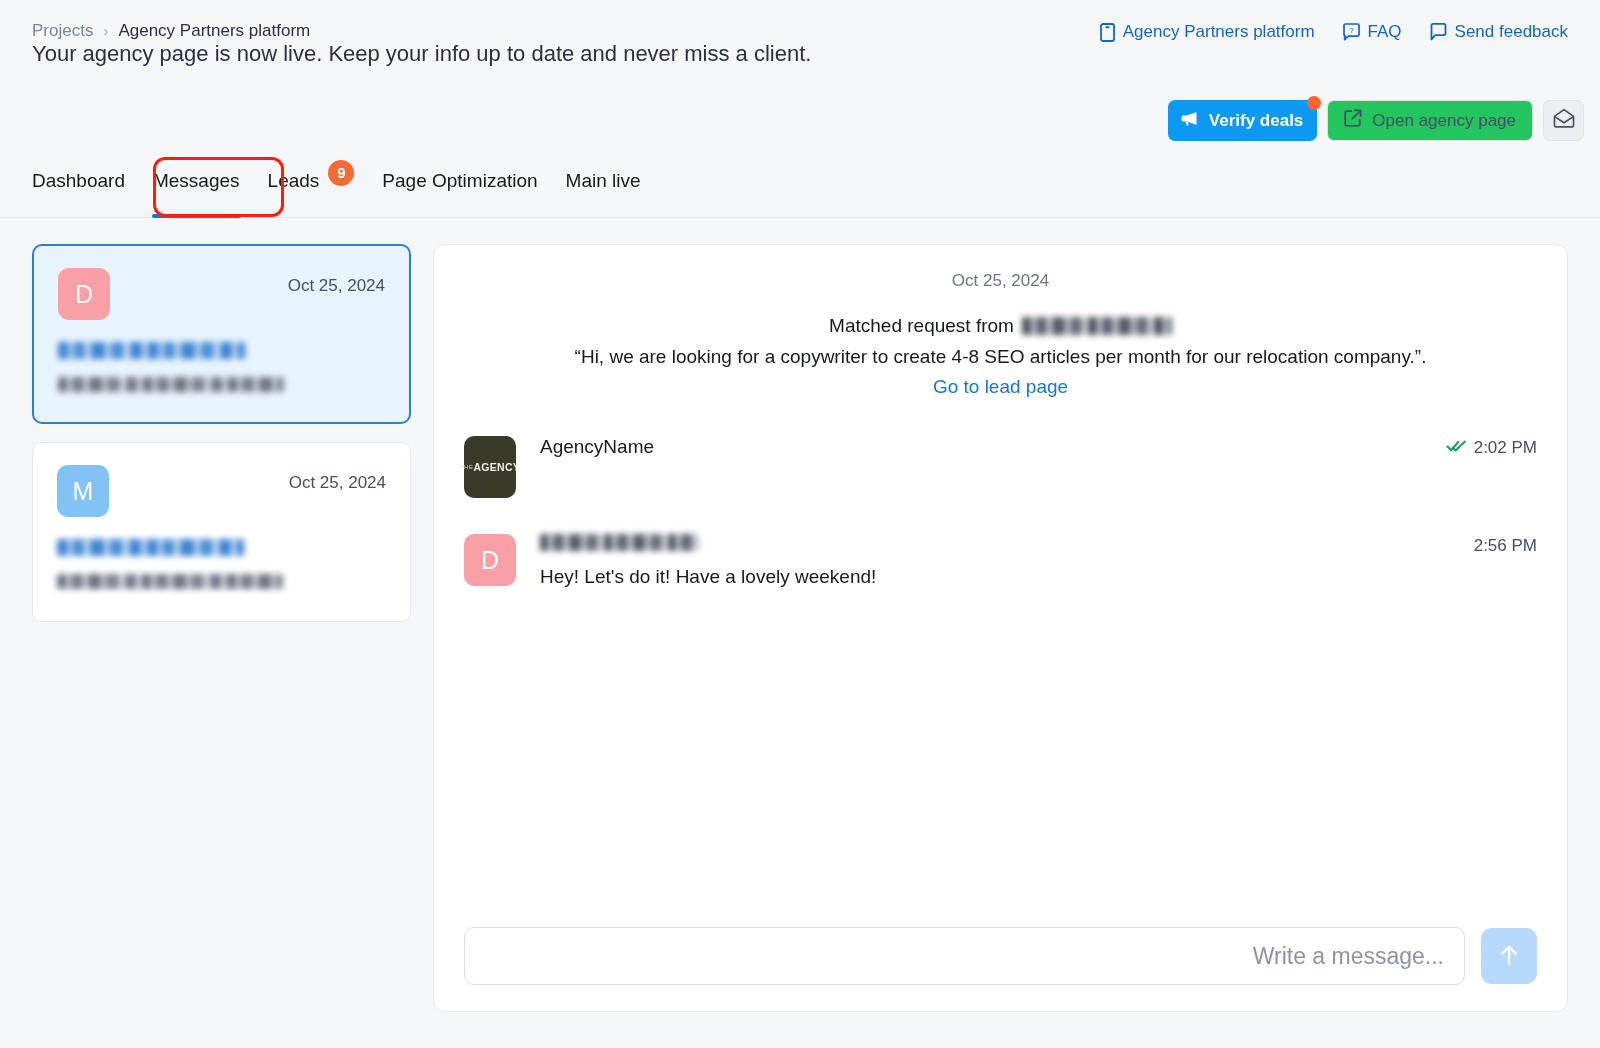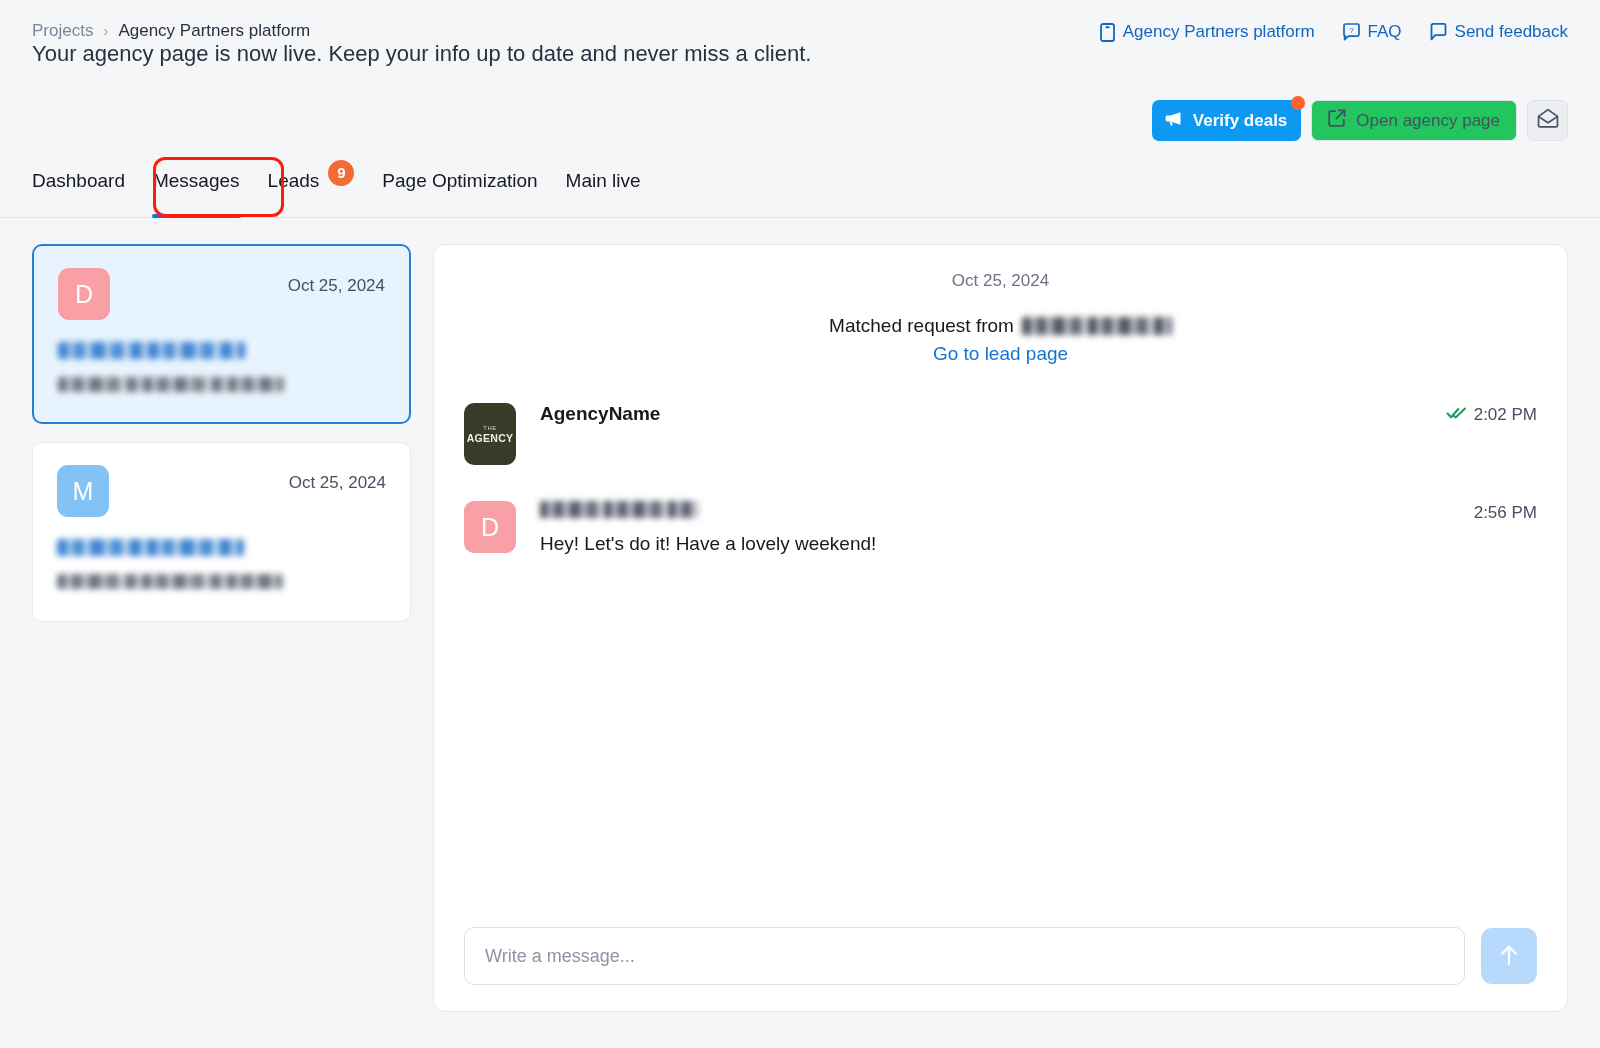--- a/index.html
+++ b/index.html
@@ -66,21 +66,21 @@
     text-decoration: none;
     cursor: pointer;
     white-space: nowrap;
   }
   .hlink svg { display: block; }
 
   
   .header-actions {
     position: absolute;
     top: 100px;
-    right: 32px;
+    right: 16px;
     display: flex;
     align-items: flex-end;
     gap: 10px;
     margin-left: 40px;
   }
   .btn {
     display: inline-flex;
     align-items: center;
     gap: 10px;
     height: 41px;
@@ -302,21 +302,21 @@
     cursor: pointer;
   }
 
   .messages { margin-top: 38px; flex: 1; }
   .msg { display: flex; gap: 24px; margin-bottom: 36px; }
   .msg-avatar {
     flex: 0 0 52px;
     width: 52px; height: 62px;
     border-radius: 10px;
     display: flex;
-    flex-direction: column;
+    flex-direction: row;
     align-items: center;
     justify-content: center;
     color: #fff;
   }
   .msg-avatar.square { height: 52px; }
   .agency-mark {
     font-size: 6px;
     letter-spacing: 0.5px;
     color: #d8d4c4;
     line-height: 8px;
@@ -328,21 +328,21 @@
     color: #efeee6;
     line-height: 12px;
   }
   .msg-body { flex: 1; min-width: 0; }
   .msg-head {
     display: flex;
     align-items: baseline;
     justify-content: space-between;
     gap: 16px;
   }
-  .msg-sender { font-size: 19px; font-weight: bold; color: #16191f; }
+  .msg-sender { font-size: 19px; font-weight: normal; color: #16191f; }
   .redact.sender {
     width: 158px; height: 17px;
     display: inline-block;
     background: repeating-linear-gradient(90deg,
       #4e5360 0px, #4e5360 8px, #c9ccd2 8px, #c9ccd2 13px,
       #5f6472 13px, #5f6472 24px, #d6d8dd 24px, #d6d8dd 29px,
       #565b68 29px, #565b68 41px, #ccced4 41px, #ccced4 46px,
       #6a6f7c 46px, #6a6f7c 58px, #dddfe4 58px, #dddfe4 64px);
     filter: blur(3px);
     border-radius: 2px;
@@ -380,25 +380,26 @@
     align-items: center;
     gap: 16px;
     margin-top: auto;
   }
   .composer-input {
     flex: 1;
     height: 58px;
     border: 1px solid #d9dde4;
     border-radius: 10px;
     padding: 0 20px;
-    font-size: 18px;
+    font-size: 23px;
     color: #16191f;
     font-family: "Liberation Sans", sans-serif;
     background: #fff;
     outline: none;
+    text-align: right;
   }
   .composer-input::placeholder { color: #8c93a3; }
   .send-btn {
     width: 56px; height: 56px;
     border-radius: 11px;
     background: #b7dafc;
     border: none;
     display: flex;
     align-items: center;
     justify-content: center;
@@ -533,20 +534,21 @@
     </div>
 
     <div class="thread">
 
       <div class="thread-head">
         <div class="thread-date">Oct 25, 2024</div>
         <div class="matched-row">
           <span>Matched request from</span>
           <span class="redact inline-name"></span>
         </div>
+        <div class="matched-quote">“Hi, we are looking for a copywriter to create 4-8 SEO articles per month for our relocation company.”.</div>
         <a class="lead-link">Go to lead page</a>
       </div>
 
       <div class="messages">
 
         <div class="msg">
           <div class="msg-avatar" style="background:#3a3a28;">
             <span class="agency-mark">THE</span>
             <span class="agency-word">AGENCY</span>
           </div>

